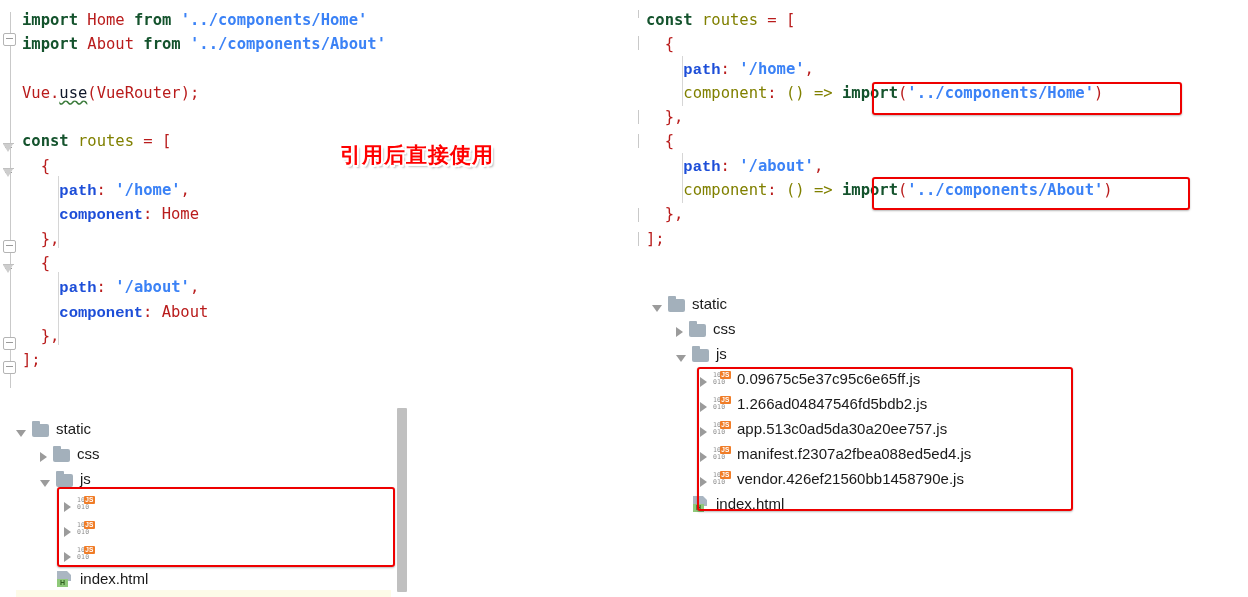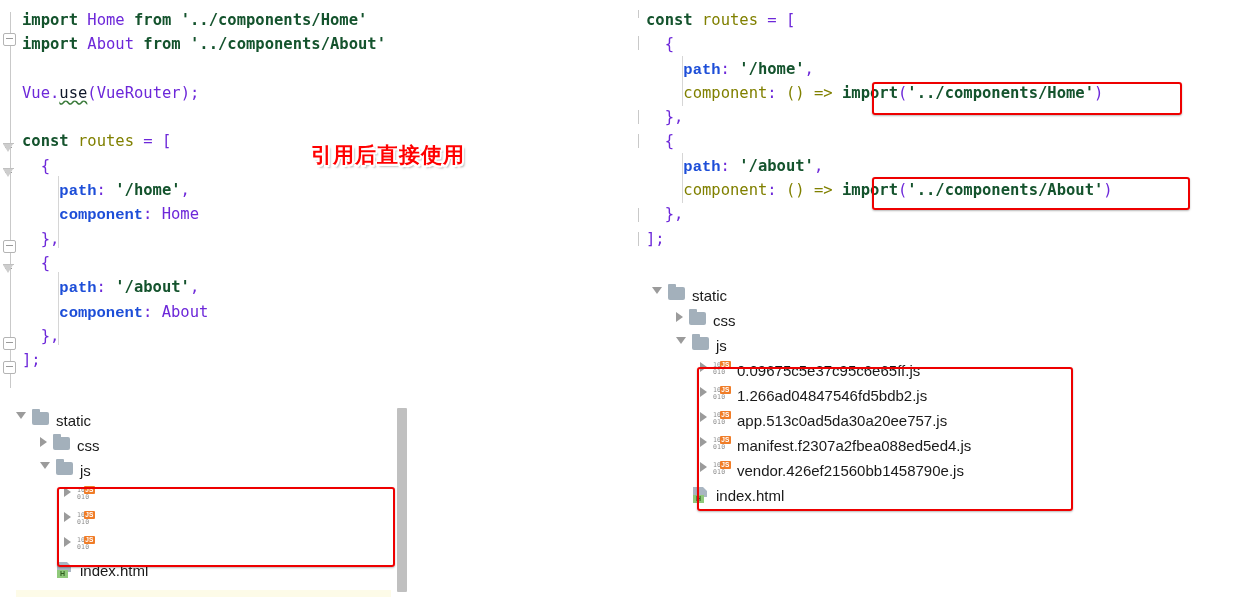--- a/index.html
+++ b/index.html
@@ -10,22 +10,22 @@
   }
   .panel{position:absolute;}
 
   
   .code{
     font-family:"DejaVu Sans Mono","Liberation Mono",monospace;
     font-size:15.5px;line-height:24.3px;white-space:pre;
   }
   .code .ln{position:relative;height:24.3px;}
   .kw{color:#14532d;font-weight:bold;}
-  .plain{color:#6d28d9;}
-  .str{color:#14532d;font-weight:bold;}
+  .plain{color:#b91c1c;}
+  .str{color:#3b82f6;font-weight:bold;}
   .prop{color:#1d4ed8;font-weight:bold;font-family:Liberation Mono, monospace;}
   .id{color:#808000;}
   .squig{
     color:#0f172a;
     text-decoration:underline wavy #3a7a3a;
     text-underline-offset:2px;
   }
   .grail{position:absolute;left:10px;width:1px;background:#c9c9c9;}
   .fold{
     position:absolute;left:3px;width:15px;height:15px;
@@ -63,25 +63,26 @@
     font-family:"DejaVu Sans","Liberation Sans",sans-serif;
     font-weight:bold;font-size:21px;letter-spacing:1px;
     color:#ff0000;
     text-shadow:
       -1.5px -1.5px 0 #fff, 1.5px -1.5px 0 #fff,
       -1.5px 1.5px 0 #fff, 1.5px 1.5px 0 #fff,
        0 -1.8px 0 #fff, 0 1.8px 0 #fff,
       -1.8px 0 0 #fff, 1.8px 0 0 #fff,
        2.5px 2.5px 2px rgba(120,120,120,.55);
     white-space:nowrap;
+    margin-left:29px;
   }
 
   
   .tree{font-family:"Liberation Sans",sans-serif;font-size:15px;color:#1a1a1a;}
-  .trow{position:relative;height:25px;display:flex;align-items:flex-start;}
+  .trow{position:relative;height:25px;display:flex;align-items:flex-end;}
   .arrow{
     width:0;height:0;margin-right:6px;flex:0 0 auto;
     border-left:5.5px solid transparent;border-right:5.5px solid transparent;
     border-top:7px solid #9b9b9b;
   }
   .arrow.collapsed{
     border-top:5.5px solid transparent;border-bottom:5.5px solid transparent;
     border-left:7px solid #9b9b9b;border-right:none;
     width:0;height:0;
   }

